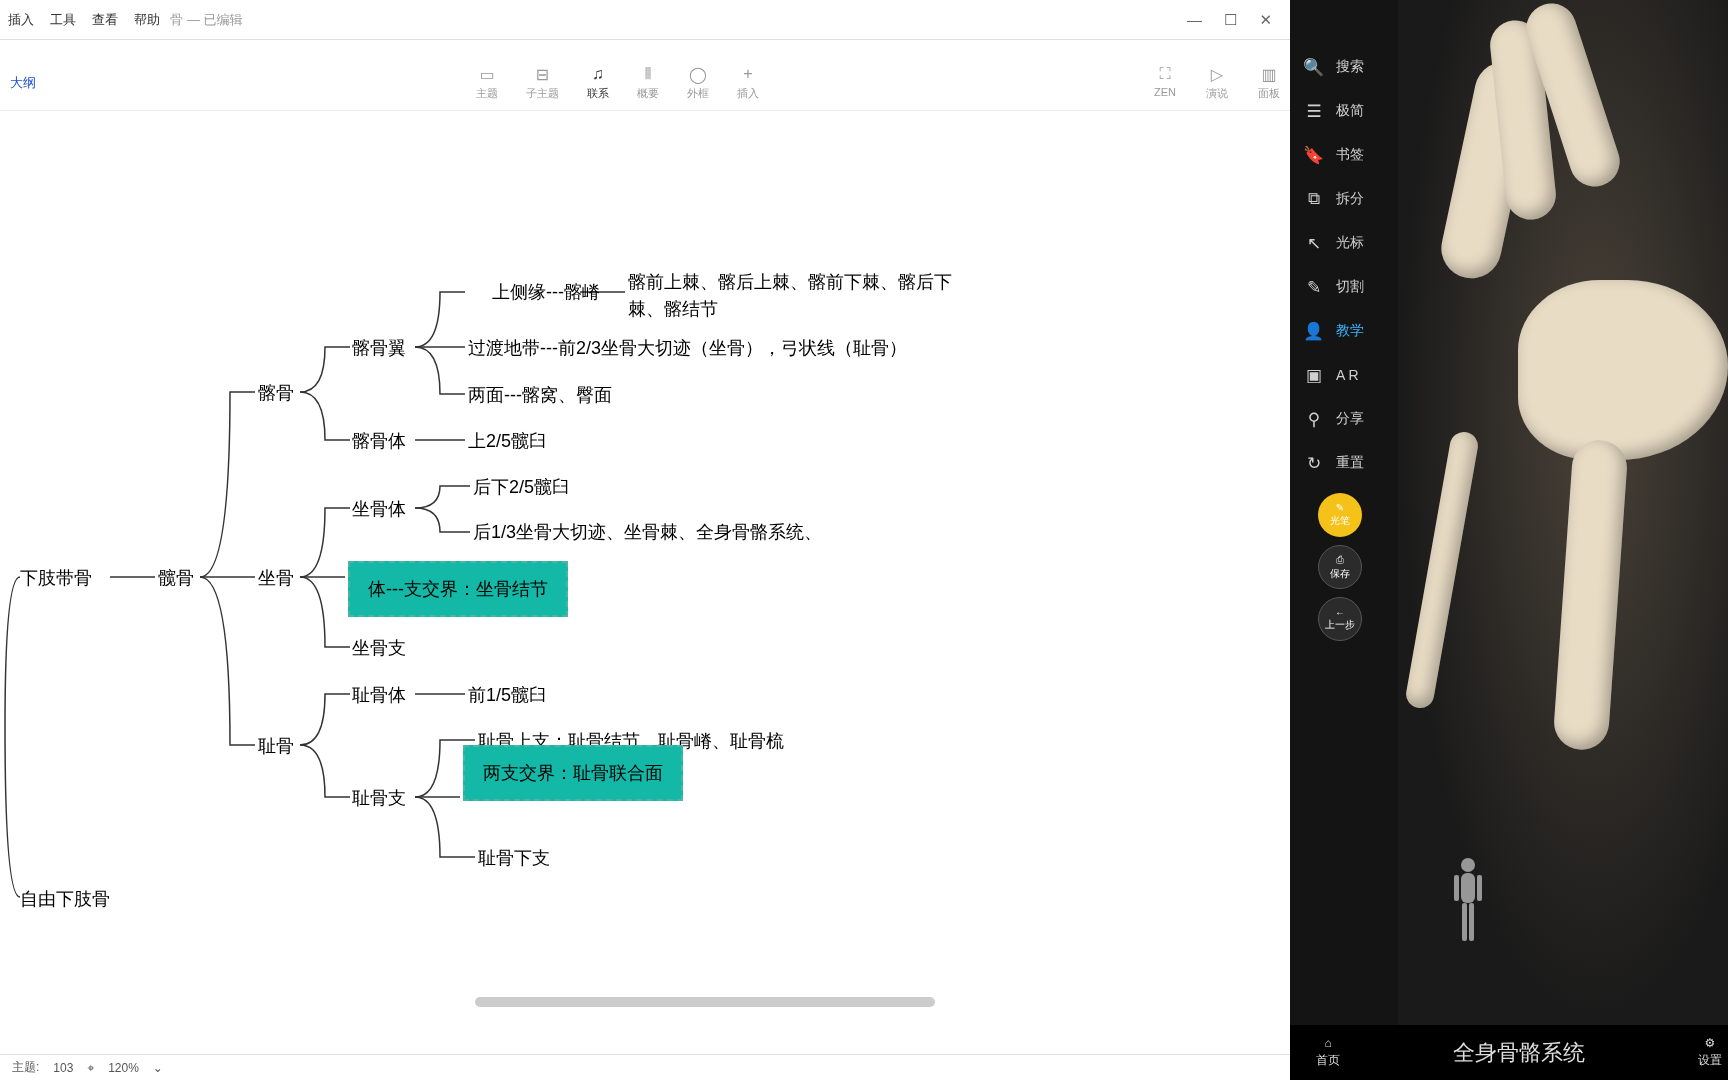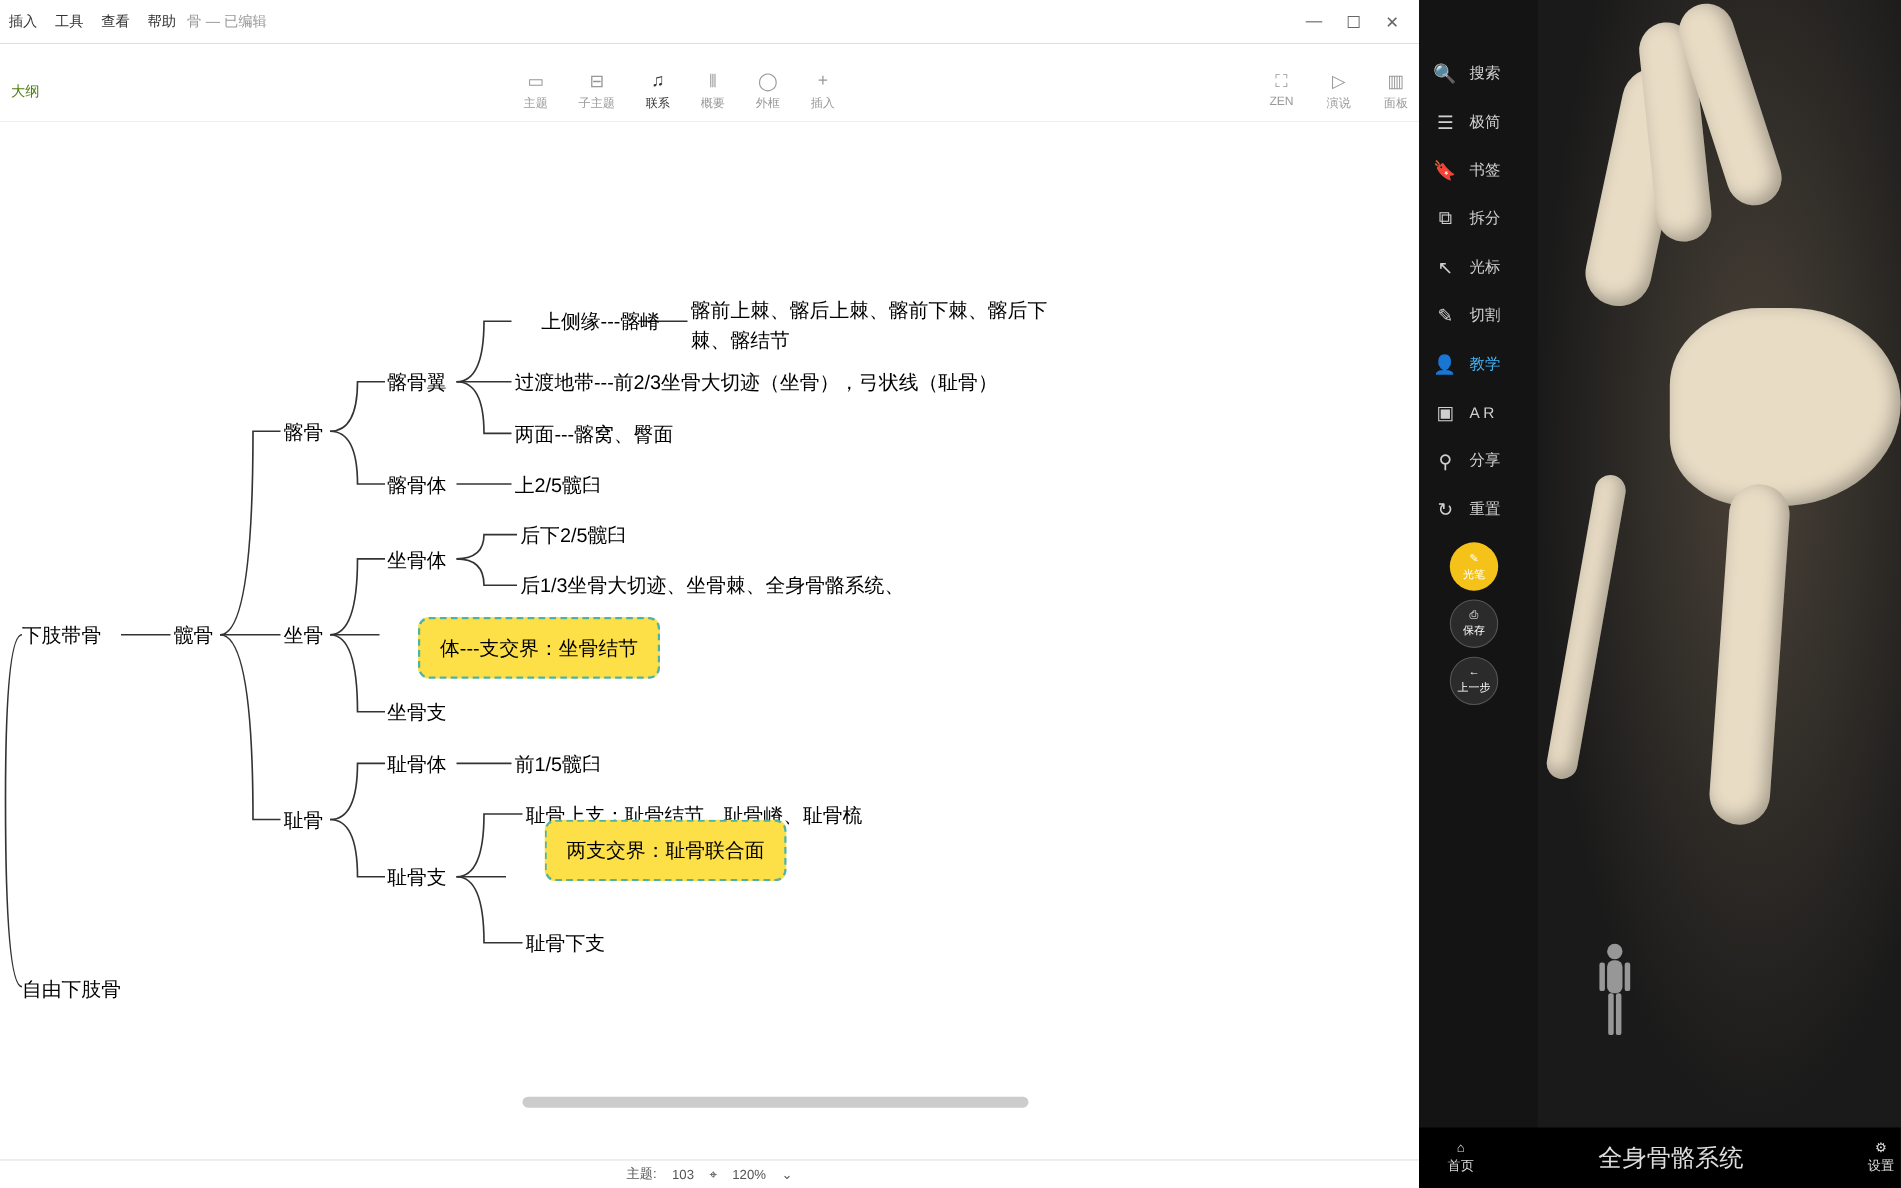--- a/index.html
+++ b/index.html
@@ -10,36 +10,36 @@
 
 .titlebar { height: 40px; background: #fff; border-bottom: 1px solid #e0e0e0; display: flex; align-items: center; padding: 0 4px; font-size: 13px; color: #333; }
 .menu-items { display: flex; gap: 16px; padding-left: 4px; }
 .menu-items span { cursor: pointer; }
 .doc-title { margin-left: 10px; color: #999; }
 .window-controls { margin-left: auto; display: flex; gap: 22px; padding-right: 14px; color: #666; font-size: 15px; }
 .window-controls span { cursor: pointer; }
 
 
 .toolbar-row { height: 55px; display: flex; align-items: center; padding: 0 10px; border-bottom: 1px solid #eee; }
-.outline-label { font-size: 13px; color: #4d7c0f; }
+.outline-label { font-size: 13px; color: #1d4ed8; }
 .tool-group { display: flex; gap: 28px; margin-left: 440px; }
 .tool-item { display: flex; flex-direction: column; align-items: center; font-size: 11px; color: #999; cursor: pointer; gap: 3px; }
 .tool-item.active { color: #333; }
 .tool-icon { width: 18px; height: 18px; display: flex; align-items: center; justify-content: center; font-size: 16px; }
 .tool-right { margin-left: auto; display: flex; gap: 30px; }
 
 
 .canvas { flex: 1; position: relative; overflow: hidden; background: #fff; }
 .node { position: absolute; font-size: 18px; color: #000; white-space: nowrap; }
-.node-hl { border: 2px dashed #4db3a4; background: #fde047; border-radius: 10px; padding: 14px 18px; margin-left: 32px; }
+.node-hl { border: 2px dashed #4db3a4; background: #14b8a6; border-radius: 0; padding: 14px 18px; }
 svg.lines { position: absolute; top: 0; left: 0; width: 100%; height: 100%; pointer-events: none; }
 svg.lines path { stroke: #333; stroke-width: 1.5; fill: none; }
 
 
-.statusbar { height: 26px; border-top: 1px solid #e0e0e0; display: flex; align-items: center; justify-content: center; padding: 0 23px; font-size: 12px; color: #555; gap: 14px; }
+.statusbar { height: 26px; border-top: 1px solid #e0e0e0; display: flex; align-items: center; justify-content: flex-start; padding: 0 12px; font-size: 12px; color: #555; gap: 14px; }
 
 
 .hscroll { position: absolute; bottom: 27px; left: 0; right: 0; height: 14px; }
 .hscroll-thumb { position: absolute; height: 10px; background: #ccc; border-radius: 5px; }
 
 
 .side-tools { position: absolute; left: 0; top: 0; width: 108px; height: 100%; background: rgba(20,20,20,0.85); padding-top: 45px; }
 .side-item { display: flex; align-items: center; gap: 12px; padding: 12px 14px; color: #d0d0d0; font-size: 14px; cursor: pointer; }
 .side-item.active { color: #3db5ff; }
 .side-icon { width: 20px; height: 20px; display: flex; align-items: center; justify-content: center; font-size: 17px; }

